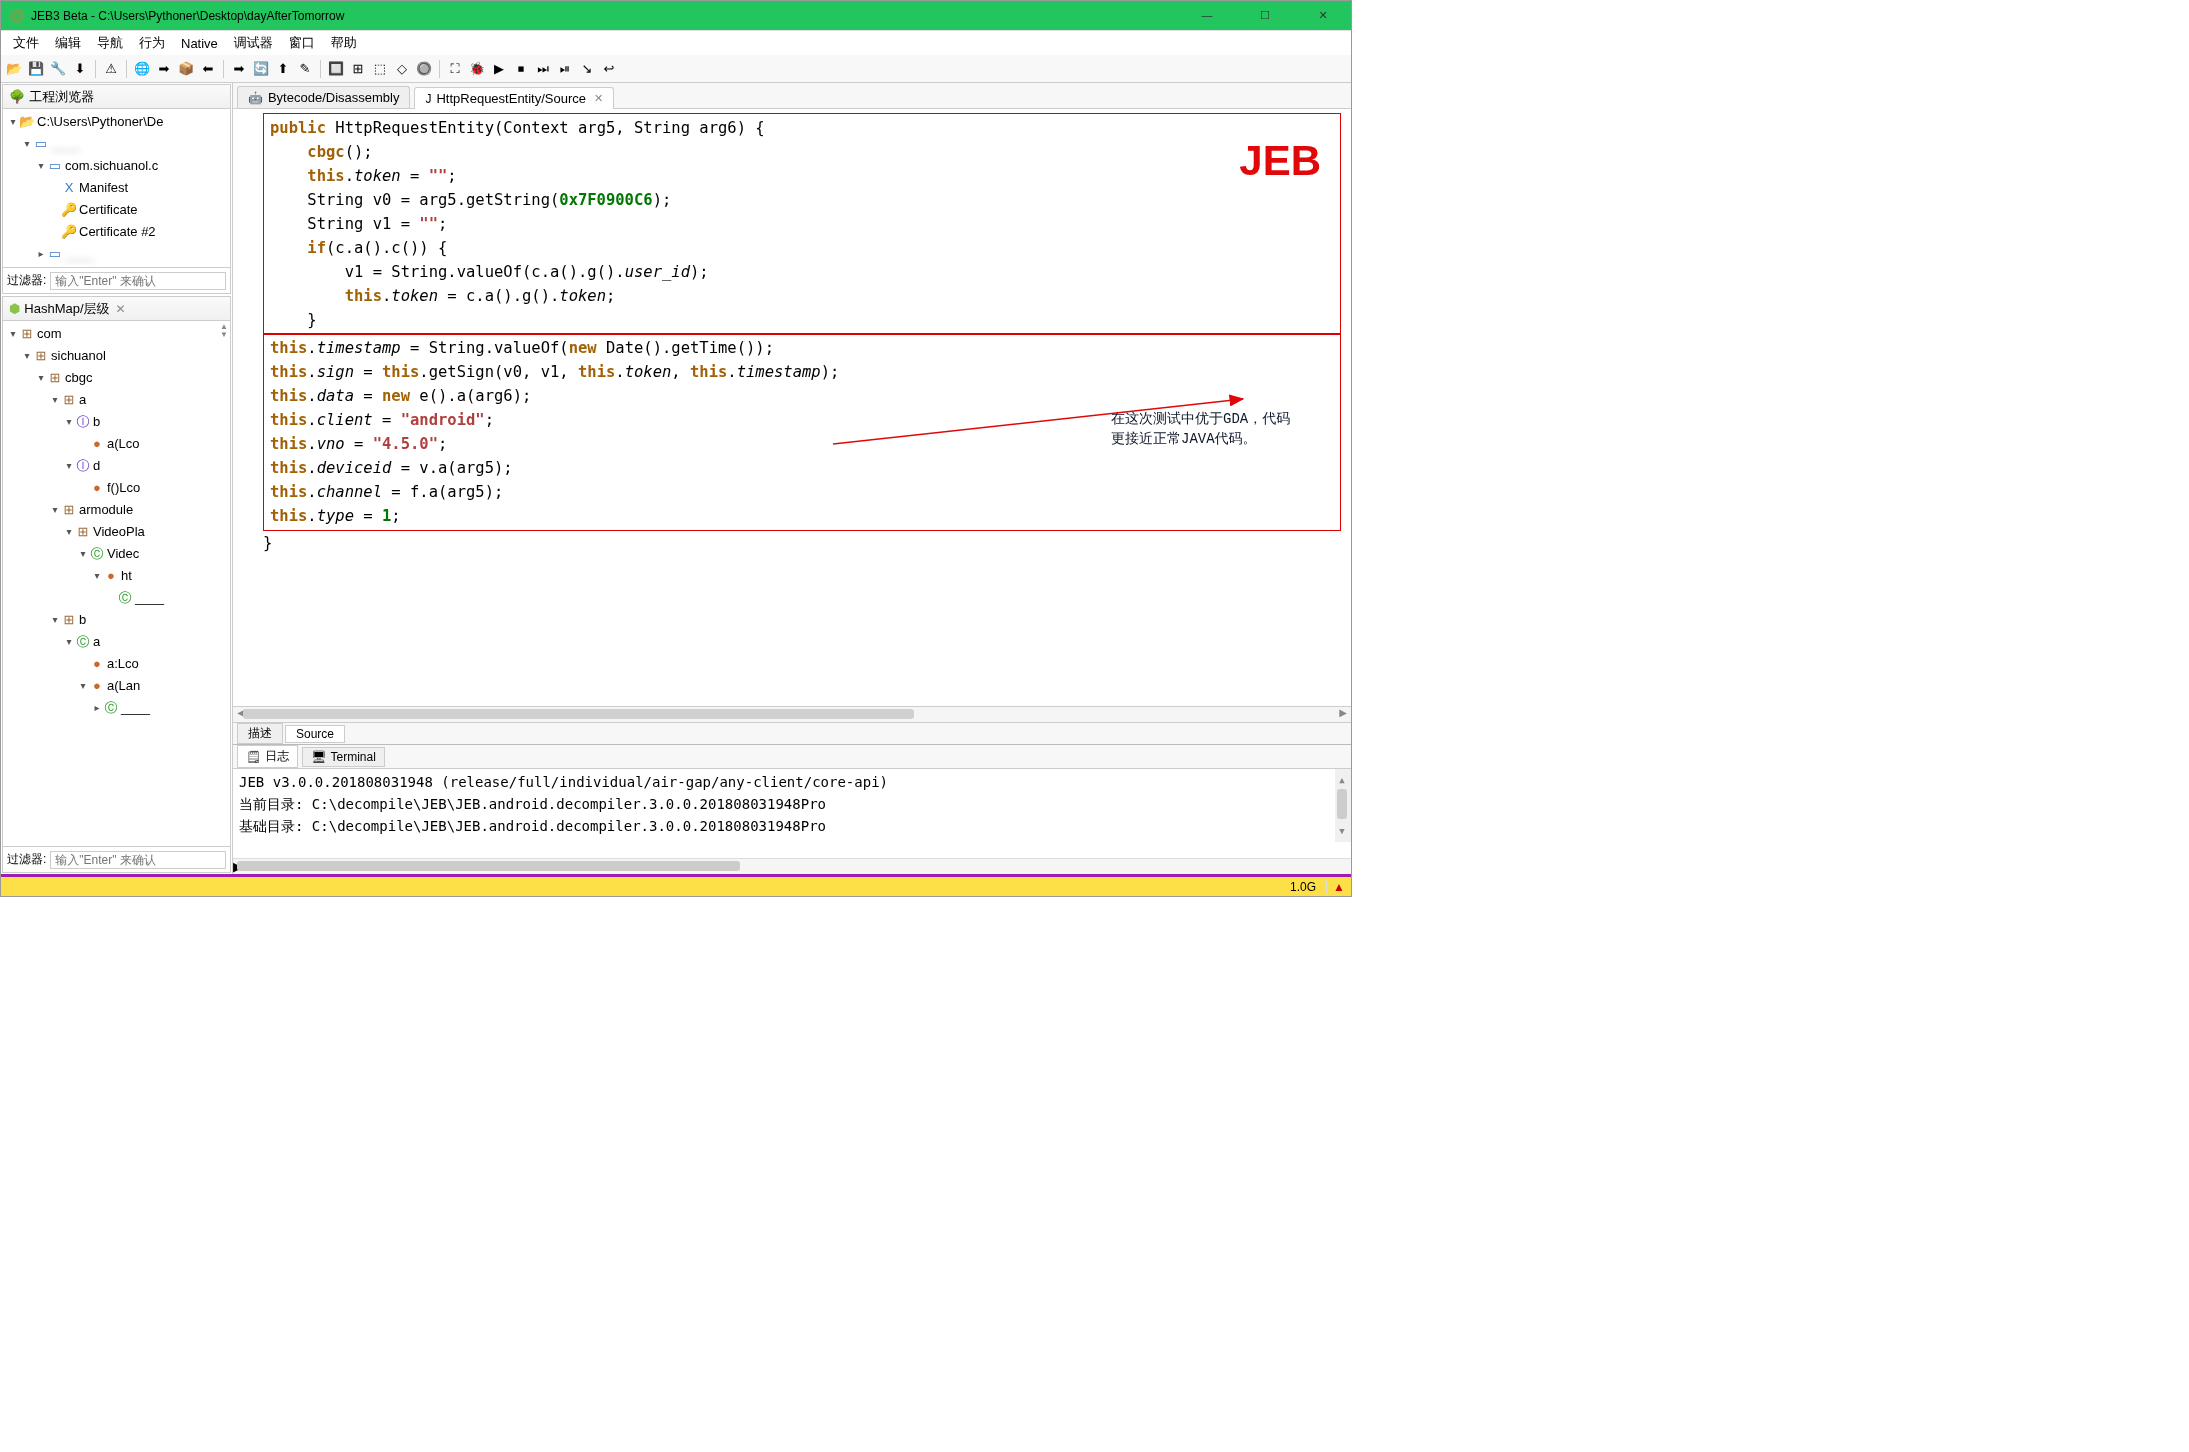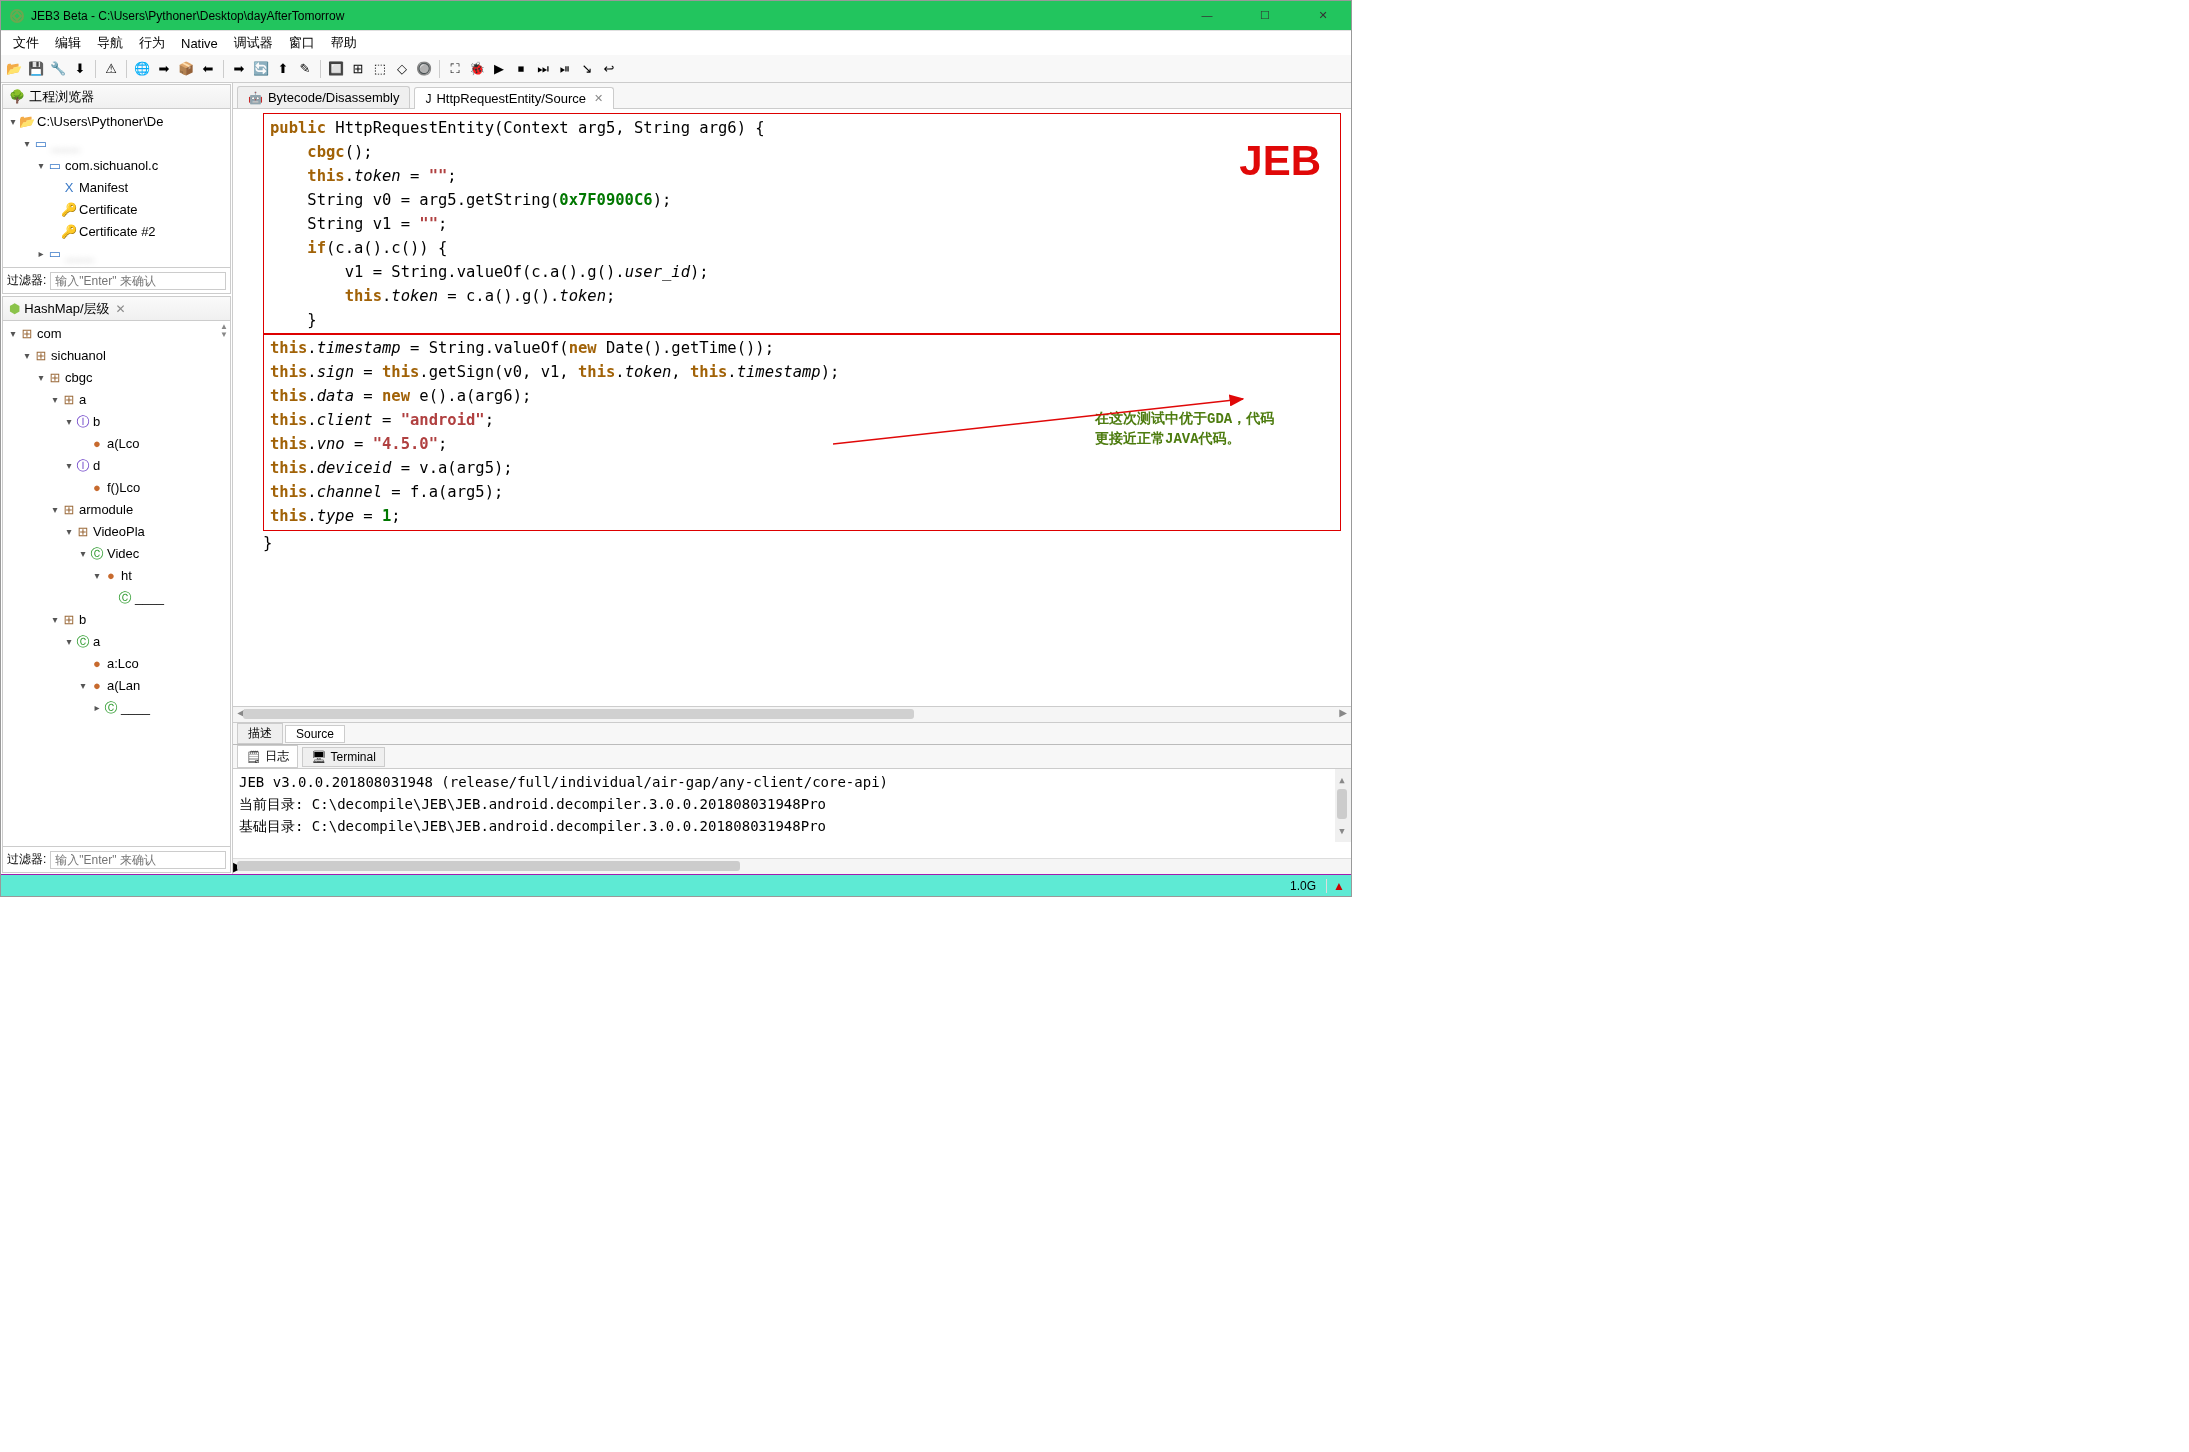--- a/index.html
+++ b/index.html
@@ -64,21 +64,21 @@
 .code-area .box { border: 1.5px solid #d00; position: relative; padding: 2px 6px; }
 .code-area pre { margin: 0; white-space: pre; }
 .kw { color: #a16207; font-weight: bold; }
 .type { color: #000000; }
 .lit { color: #007700; font-weight: bold; }
 .str { color: #b04040; font-weight: bold; }
 .str2 { color: #b04040; font-weight: bold; }
 .fld { font-style: italic; color: #000; }
 
 .annot-logo { position: absolute; right: 30px; top: 40px; font-size: 42px; font-weight: 800; color: #e00808; font-family: Arial, sans-serif; }
-.annot-text { position: absolute; right: 36px; top: 300px; font-size: 14px; font-weight: 700; color: #4d7c0f; width: 220px; line-height: 20px; }
+.annot-text { position: absolute; right: 20px; top: 300px; font-size: 14px; font-weight: 400; color: #0f172a; width: 220px; line-height: 20px; }
 .annot-arrow { position: absolute; pointer-events: none; }
 
 .hscroll { height: 16px; border-top: 1px solid #ccc; background: #f5f5f5; position: relative; }
 .hscroll .thumb { position: absolute; left: 10px; top: 2px; height: 10px; width: 60%; background: #d0d0d0; border-radius: 3px; }
 .hscroll .arrow { position: absolute; top: 0; width: 16px; height: 14px; text-align: center; color: #888; font-size: 10px; }
 
 .bottom-tabs { height: 22px; display: flex; align-items: center; border-top: 1px solid #ccc; padding-left: 4px; background: #f7f7f7; }
 .btab { padding: 1px 10px; border: 1px solid #ccc; margin-right: 2px; font-size: 12px; background: #efefef; }
 .btab.active { background: #fff; }
 
@@ -86,21 +86,21 @@
 .log-tabs { height: 24px; display: flex; align-items: center; padding: 0 4px; border-bottom: 1px solid #ccc; background: #f7f7f7; }
 .log-tab { padding: 2px 8px; border: 1px solid #ccc; margin-right: 4px; font-size: 12px; background: #efefef; display: flex; align-items: center; gap: 4px; }
 .log-tab.active { background: #fff; }
 .log-body { flex: 1; overflow: hidden; padding: 2px 6px; font-family: "Microsoft YaHei", Consolas, monospace; font-size: 14px; line-height: 22px; position: relative; }
 .log-body .vscroll { position: absolute; right: 0; top: 0; bottom: 16px; width: 16px; background: #f0f0f0; }
 .log-body .vscroll .vthumb { position: absolute; left: 2px; width: 10px; top: 20px; height: 30px; background: #ccc; border-radius: 3px; }
 .log-body .vscroll .varrow { position: absolute; left: 0; width: 14px; text-align: center; font-size: 9px; color: #888; }
 .log-hscroll { height: 16px; border-top: 1px solid #ddd; position: relative; background: #f5f5f5; }
 .log-hscroll .thumb { position: absolute; left: 4px; top: 2px; height: 10px; width: 45%; background: #ccc; border-radius: 3px; }
 
-.statusbar { height: 22px; border-top: 1px solid #a21caf; display: flex; align-items: center; font-size: 12px; background: #5eead4; }
+.statusbar { height: 22px; border-top: 3px solid #a21caf; display: flex; align-items: center; font-size: 12px; background: #fde047; }
 .statusbar .cell { padding: 0 10px; border-right: 1px solid #ddd; }
 .statusbar .spacer { flex: 1; }
 .statusbar .warn { color: #c00; margin: 0 6px; }
 
 .updown { display: flex; flex-direction: column; font-size: 8px; line-height: 8px; color: #888; }
 
 svg.jeb-logo path { fill: none; stroke: #6aa84f; stroke-width: 2; }
 </style>
 </head>
 <body>

